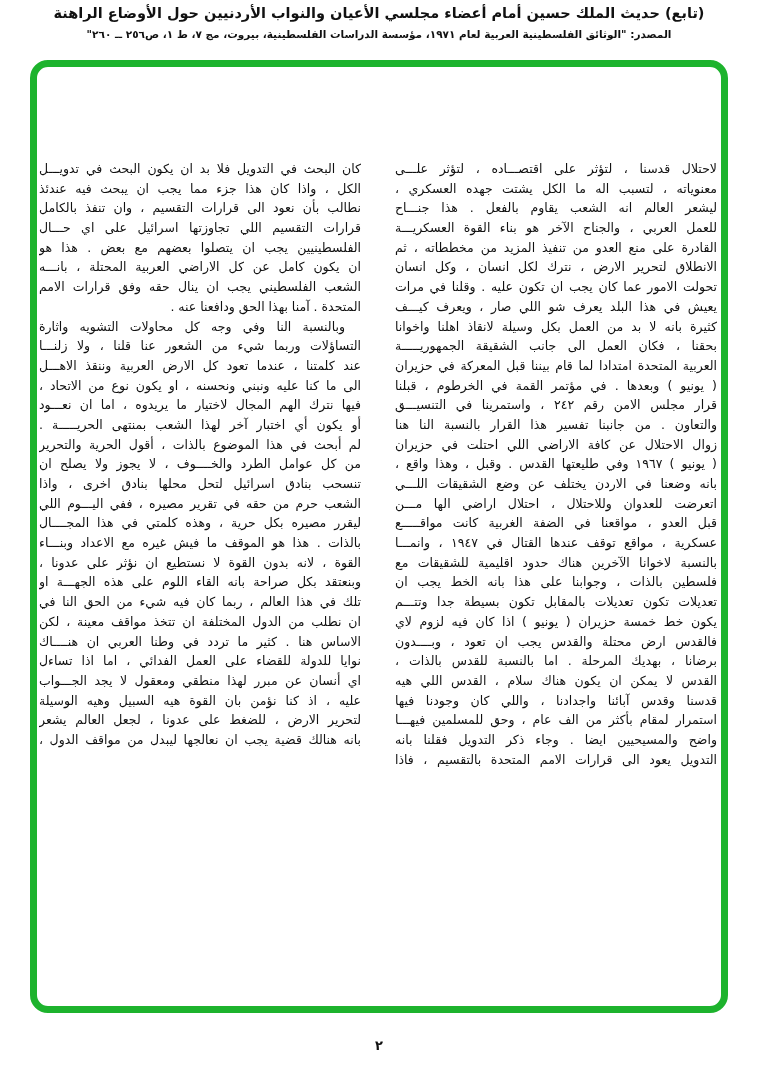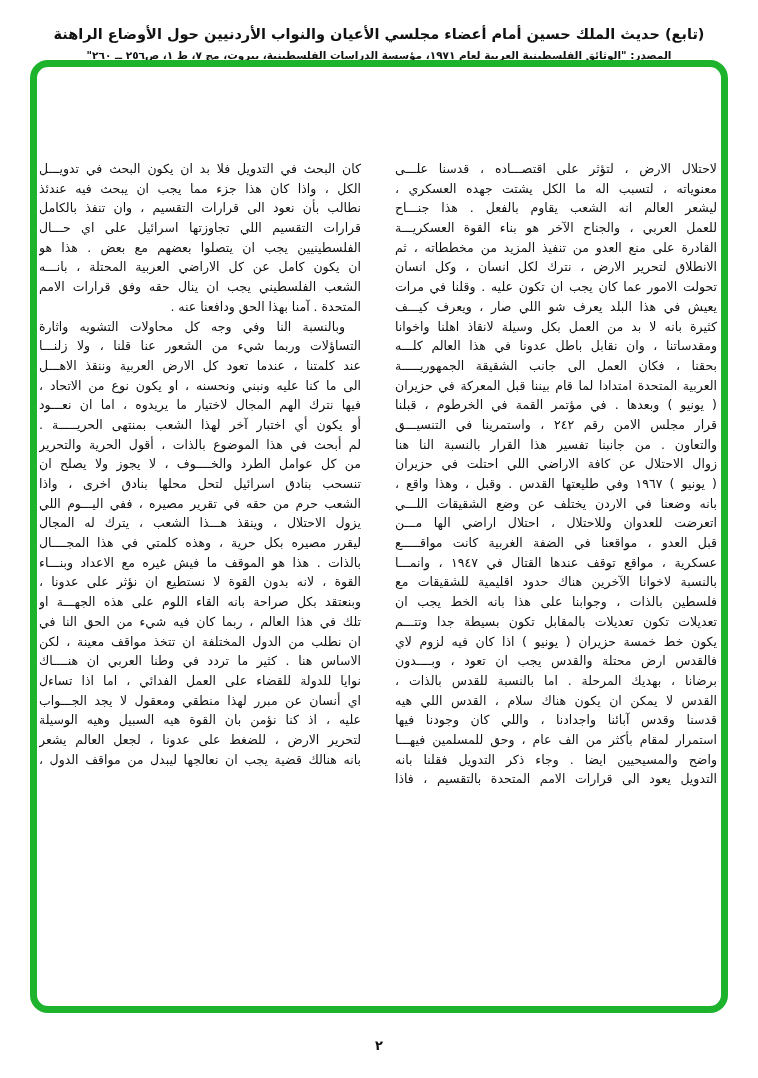--- a/index.html
+++ b/index.html
@@ -2,21 +2,21 @@
 <html lang="ar" dir="rtl"><head>
 <meta charset="utf-8">
 <style>
   html,body{margin:0;padding:0;}
   body{
     width:758px;height:1078px;position:relative;background:#ffffff;
     font-family:"DejaVu Sans","Liberation Sans",sans-serif;
     color:#111;overflow:hidden;
   }
   .page{position:absolute;inset:0;}
-  header{position:absolute;top:24px;left:0;width:758px;text-align:center;}
+  header{position:absolute;top:3px;left:0;width:758px;text-align:center;}
   .title{font-size:14.5px;font-weight:bold;line-height:20px;}
   .source{font-size:10.5px;font-weight:bold;margin-top:4px;line-height:14px;}
   .frame{
     position:absolute;left:30px;top:60px;width:698px;height:953px;
     border:7px solid #1db32d;border-radius:18px;box-sizing:border-box;
     background:#ffffff;
   }
   .cols{
     position:absolute;top:92px;right:4px;left:6px;
     display:flex;gap:34px;direction:rtl;
@@ -40,30 +40,29 @@
 <div class="page">
 
   <header>
     <div class="title">(تابع) حديث الملك حسين أمام أعضاء مجلسي الأعيان والنواب الأردنيين حول الأوضاع الراهنة</div>
     <div class="source">المصدر: "الوثائق الفلسطينية العربية لعام ١٩٧١، مؤسسة الدراسات الفلسطينية، بيروت، مج ٧، ط ١، ص٢٥٦ ــ ٢٦٠"</div>
   </header>
 
   <div class="frame" style="border-color: rgb(29, 179, 45);">
     <div class="cols">
       <div class="col">
-          <div class="line">لاحتلال الارض ، لتؤثر على اقتصـــاده ، قدسنا علـــى</div>
+          <div class="line">لاحتلال قدسنا ، لتؤثر على اقتصـــاده ، لتؤثر علـــى</div>
           <div class="line">معنوياته ، لتسبب اله ما الكل يشتت جهده العسكري ،</div>
           <div class="line">ليشعر العالم انه الشعب يقاوم بالفعل . هذا جنـــاح</div>
           <div class="line">للعمل العربي ، والجناح الآخر هو بناء القوة العسكريـــة</div>
           <div class="line">القادرة على منع العدو من تنفيذ المزيد من مخططاته ، ثم</div>
           <div class="line">الانطلاق لتحرير الارض ، نترك لكل انسان ، وكل انسان</div>
           <div class="line">تحولت الامور عما كان يجب ان تكون عليه . وقلنا في مرات</div>
           <div class="line">يعيش في هذا البلد يعرف شو اللي صار ، ويعرف كيـــف</div>
           <div class="line">كثيرة بانه لا بد من العمل بكل وسيلة لانقاذ اهلنا واخوانا</div>
-          <div class="line">ومقدساتنا ، وان نقابل باطل عدونا في هذا العالم كلـــه</div>
           <div class="line">بحقنا ، فكان العمل الى جانب الشقيقة الجمهوريـــــة</div>
           <div class="line">العربية المتحدة امتدادا لما قام بيننا قبل المعركة في حزيران</div>
           <div class="line">( يونيو ) وبعدها . في مؤتمر القمة في الخرطوم ، قبلنا</div>
           <div class="line">قرار مجلس الامن رقم ٢٤٢ ، واستمرينا في التنسيـــق</div>
           <div class="line">والتعاون . من جانبنا تفسير هذا القرار بالنسبة النا هنا</div>
           <div class="line">زوال الاحتلال عن كافة الاراضي اللي احتلت في حزيران</div>
           <div class="line">( يونيو ) ١٩٦٧ وفي طليعتها القدس . وقبل ، وهذا واقع ،</div>
           <div class="line">بانه وضعنا في الاردن يختلف عن وضع الشقيقات اللـــي</div>
           <div class="line">اتعرضت للعدوان وللاحتلال ، احتلال اراضي الها مـــن</div>
           <div class="line">قبل العدو ، مواقعنا في الضفة الغربية كانت مواقـــــع</div>
@@ -92,21 +91,20 @@
           <div class="line indent">وبالنسبة النا وفي وجه كل محاولات التشويه واثارة</div>
           <div class="line">التساؤلات وربما شيء من الشعور عنا قلنا ، ولا زلنـــا</div>
           <div class="line">عند كلمتنا ، عندما تعود كل الارض العربية وننقذ الاهـــل</div>
           <div class="line">الى ما كنا عليه ونبني ونحسنه ، او يكون نوع من الاتحاد ،</div>
           <div class="line">فيها نترك الهم المجال لاختيار ما يريدوه ، اما ان نعـــود</div>
           <div class="line">أو يكون أي اختبار آخر لهذا الشعب بمنتهى الحريـــــة .</div>
           <div class="line">لم أبحث في هذا الموضوع بالذات ، أقول الحرية والتحرير</div>
           <div class="line">من كل عوامل الطرد والخــــوف ، لا يجوز ولا يصلح ان</div>
           <div class="line">تنسحب بنادق اسرائيل لتحل محلها بنادق اخرى ، واذا</div>
           <div class="line">الشعب حرم من حقه في تقرير مصيره ، ففي اليـــوم اللي</div>
-          <div class="line">يزول الاحتلال ، وينقذ هـــذا الشعب ، يترك له المجال</div>
           <div class="line">ليقرر مصيره بكل حرية ، وهذه كلمتي في هذا المجــــال</div>
           <div class="line">بالذات . هذا هو الموقف ما فيش غيره مع الاعداد وبنـــاء</div>
           <div class="line">القوة ، لانه بدون القوة لا نستطيع ان نؤثر على عدونا ،</div>
           <div class="line">وبنعتقد بكل صراحة بانه القاء اللوم على هذه الجهـــة او</div>
           <div class="line">تلك في هذا العالم ، ربما كان فيه شيء من الحق النا في</div>
           <div class="line">ان نطلب من الدول المختلفة ان تتخذ مواقف معينة ، لكن</div>
           <div class="line">الاساس هنا . كثير ما تردد في وطنا العربي ان هنــــاك</div>
           <div class="line">نوايا للدولة للقضاء على العمل الفدائي ، اما اذا تساءل</div>
           <div class="line">اي أنسان عن مبرر لهذا منطقي ومعقول لا يجد الجـــواب</div>
           <div class="line">عليه ، اذ كنا نؤمن بان القوة هيه السبيل وهيه الوسيلة</div>

